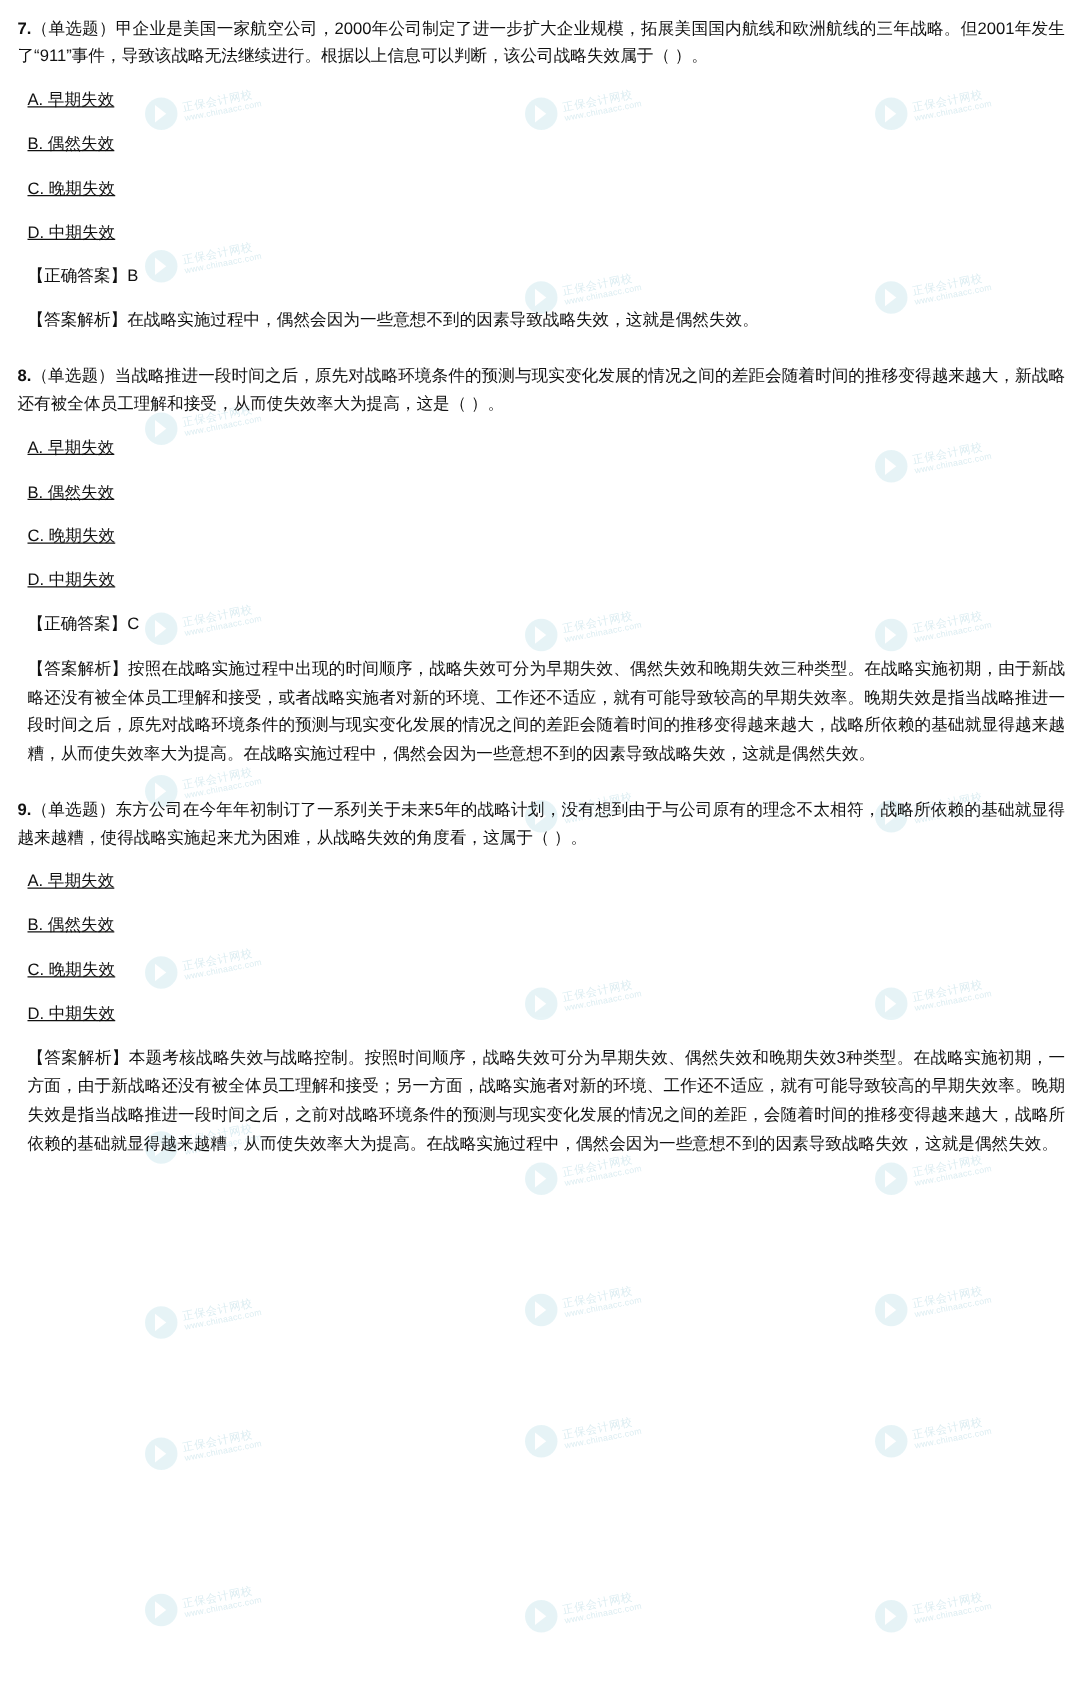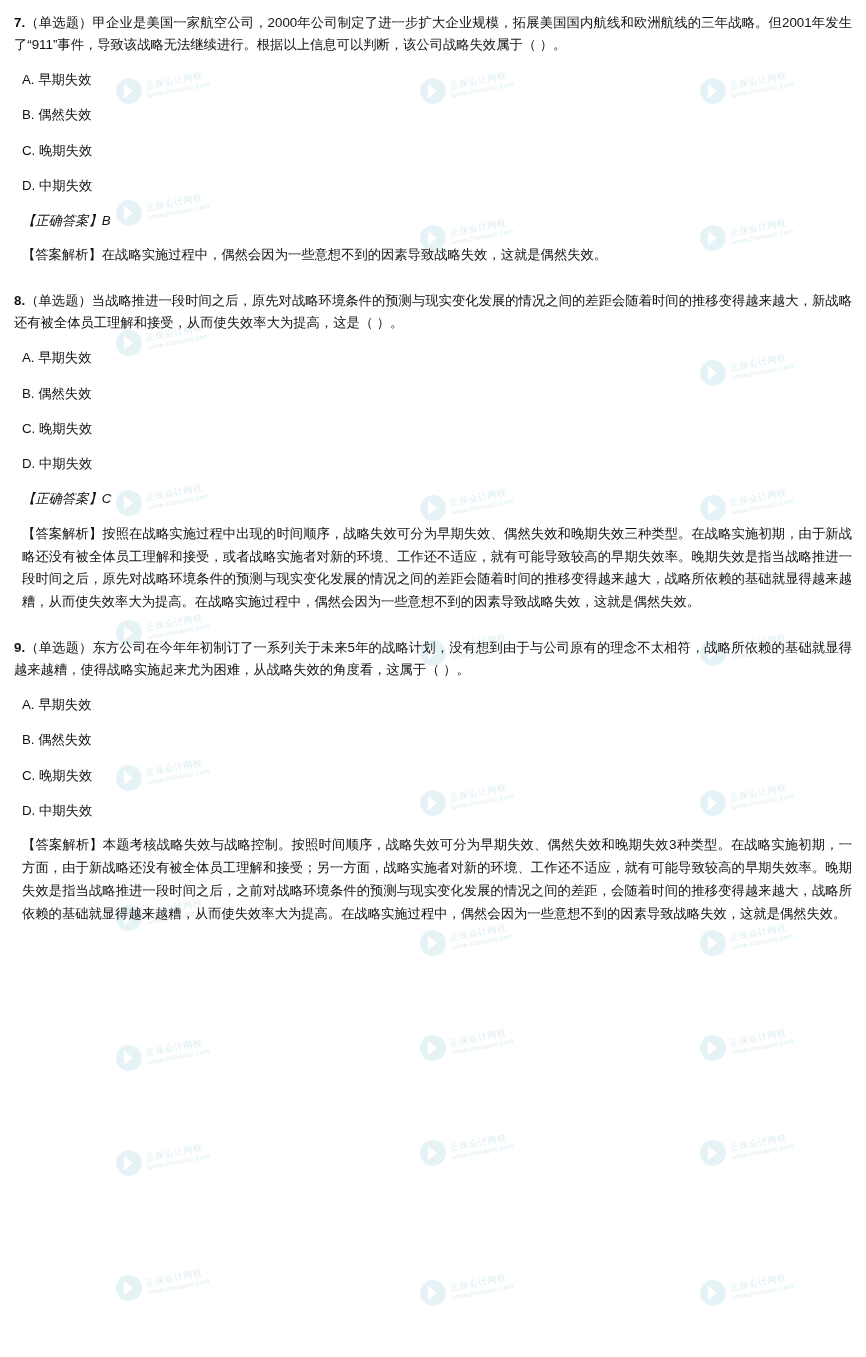--- a/index.html
+++ b/index.html
@@ -83,33 +83,32 @@
     margin-bottom: 14px;
     text-indent: 0;
   }
   .stem .qno {
     font-weight: bold;
   }
   .opt {
     margin: 0 0 14px 8px;
     font-size: 13.3px;
     line-height: 1.6;
+    text-decoration: underline;
   }
   .answer {
     margin: 0 0 14px 8px;
     font-size: 13.3px;
     line-height: 1.6;
-    font-style: italic;
   }
   .analysis {
     margin: 0 0 22px 8px;
     font-size: 13.3px;
     line-height: 1.72;
     text-align: justify;
-    font-family: Liberation Mono, monospace;
   }
   .analysis.last { margin-bottom: 18px; }
   .block { margin-bottom: 0; }
 </style>
 </head>
 <body>
 
 <div class="page">
 
   <div class="wm-layer">

